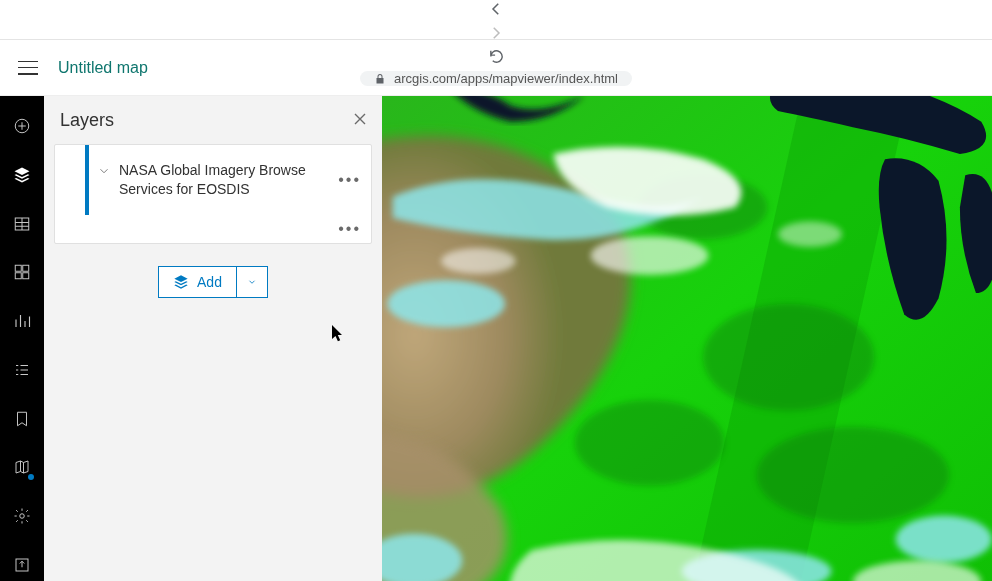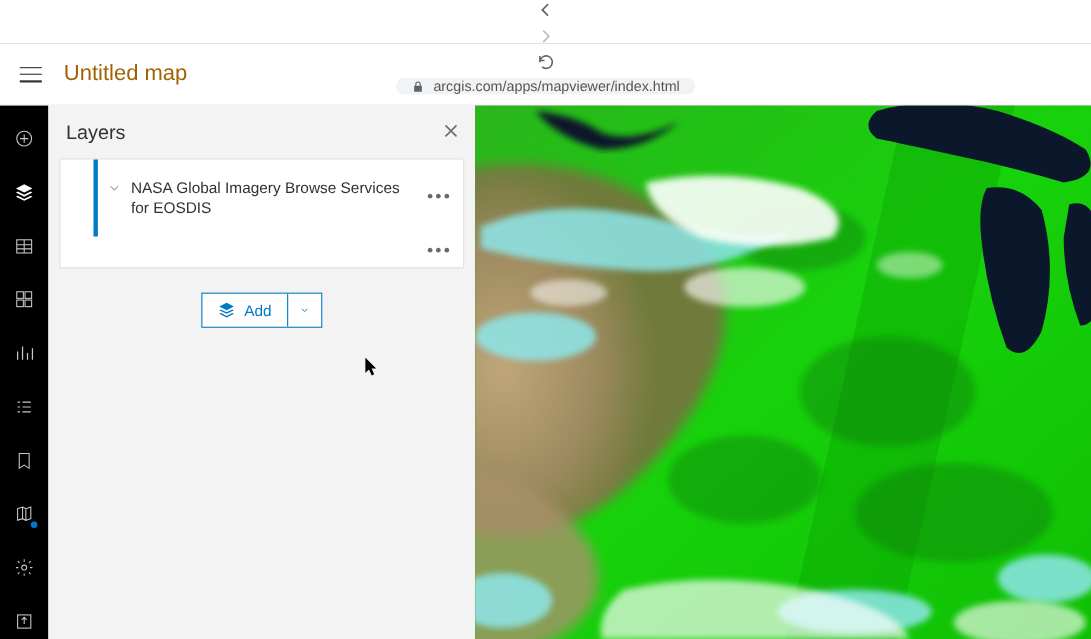--- a/index.html
+++ b/index.html
@@ -10,33 +10,33 @@
   .nav-btn { width: 28px; height: 28px; display: flex; align-items: center; justify-content: center; border-radius: 50%; color: #5f6368; }
   .nav-btn.disabled { color: #bdbdbd; }
   .addr { flex: 1; height: 28px; background: #f1f3f4; border-radius: 14px; display: flex; align-items: center; padding: 0 14px; font-size: 13px; color: #555; gap: 8px; }
   .lock { width: 12px; height: 12px; }
 
   
   .app-wrap { display:flex; flex-direction:column; height:541px; }
   .app-header { height: 56px; display:flex; align-items:center; padding: 0 18px; gap: 20px; border-bottom: 1px solid #eee; }
   .hamburger { width: 20px; height: 14px; display:flex; flex-direction:column; justify-content:space-between; }
   .hamburger span { height: 1.5px; background: #323232; }
-  .map-title { font-size: 20px; color: #a16207; font-weight: 400; }
+  .map-title { font-size: 16px; color: #0f766e; font-weight: 400; }
 
   .workspace { display:flex; height: 485px; }
 
   
   .rail { width: 44px; background: #000; display:flex; flex-direction:column; align-items:center; padding-top: 14px; gap: 16px; }
   .rail-item { width: 44px; height: 34px; display:flex; align-items:center; justify-content:center; color: #c8c8c8; cursor:pointer; position:relative; }
   .rail-item svg { width: 18px; height: 18px; }
   .rail-item.active { color: #fff; }
   .rail-item .dot { position:absolute; width:6px; height:6px; border-radius:50%; background:#007ac2; bottom:4px; right:10px; }
 
   
-  .panel { width: 388px; background: #f3f3f3; display:flex; flex-direction:column; }
+  .panel { width: 338px; background: #f3f3f3; display:flex; flex-direction:column; }
   .panel-header { height: 48px; display:flex; align-items:center; justify-content:space-between; padding: 0 16px; font-size: 18px; color: #323232; }
   .close-x { color: #6a6a6a; cursor:pointer; font-size:14px; }
 
   .layer-card { background:#fff; margin: 0 10px; border:1px solid #e0e0e0; border-radius:2px; }
   .layer-group { display:flex; align-items:flex-start; padding: 16px 12px; position:relative;margin-left:30px; }
   .layer-group.selected { border-left: 4px solid #007ac2; padding-left: 8px; }
   .chevron { width: 14px; height: 14px; margin-top:3px; margin-right: 8px; }
   .layer-name { font-size: 14px; color: #323232; line-height: 1.35; flex:1; padding-right: 30px; }
   .kebab { position:absolute; right: 10px; top: 50%; transform: translateY(-50%); color:#6a6a6a; letter-spacing: 2px; cursor:pointer; }
   .sublayer { padding: 12px 12px 16px 46px; position:relative; }

